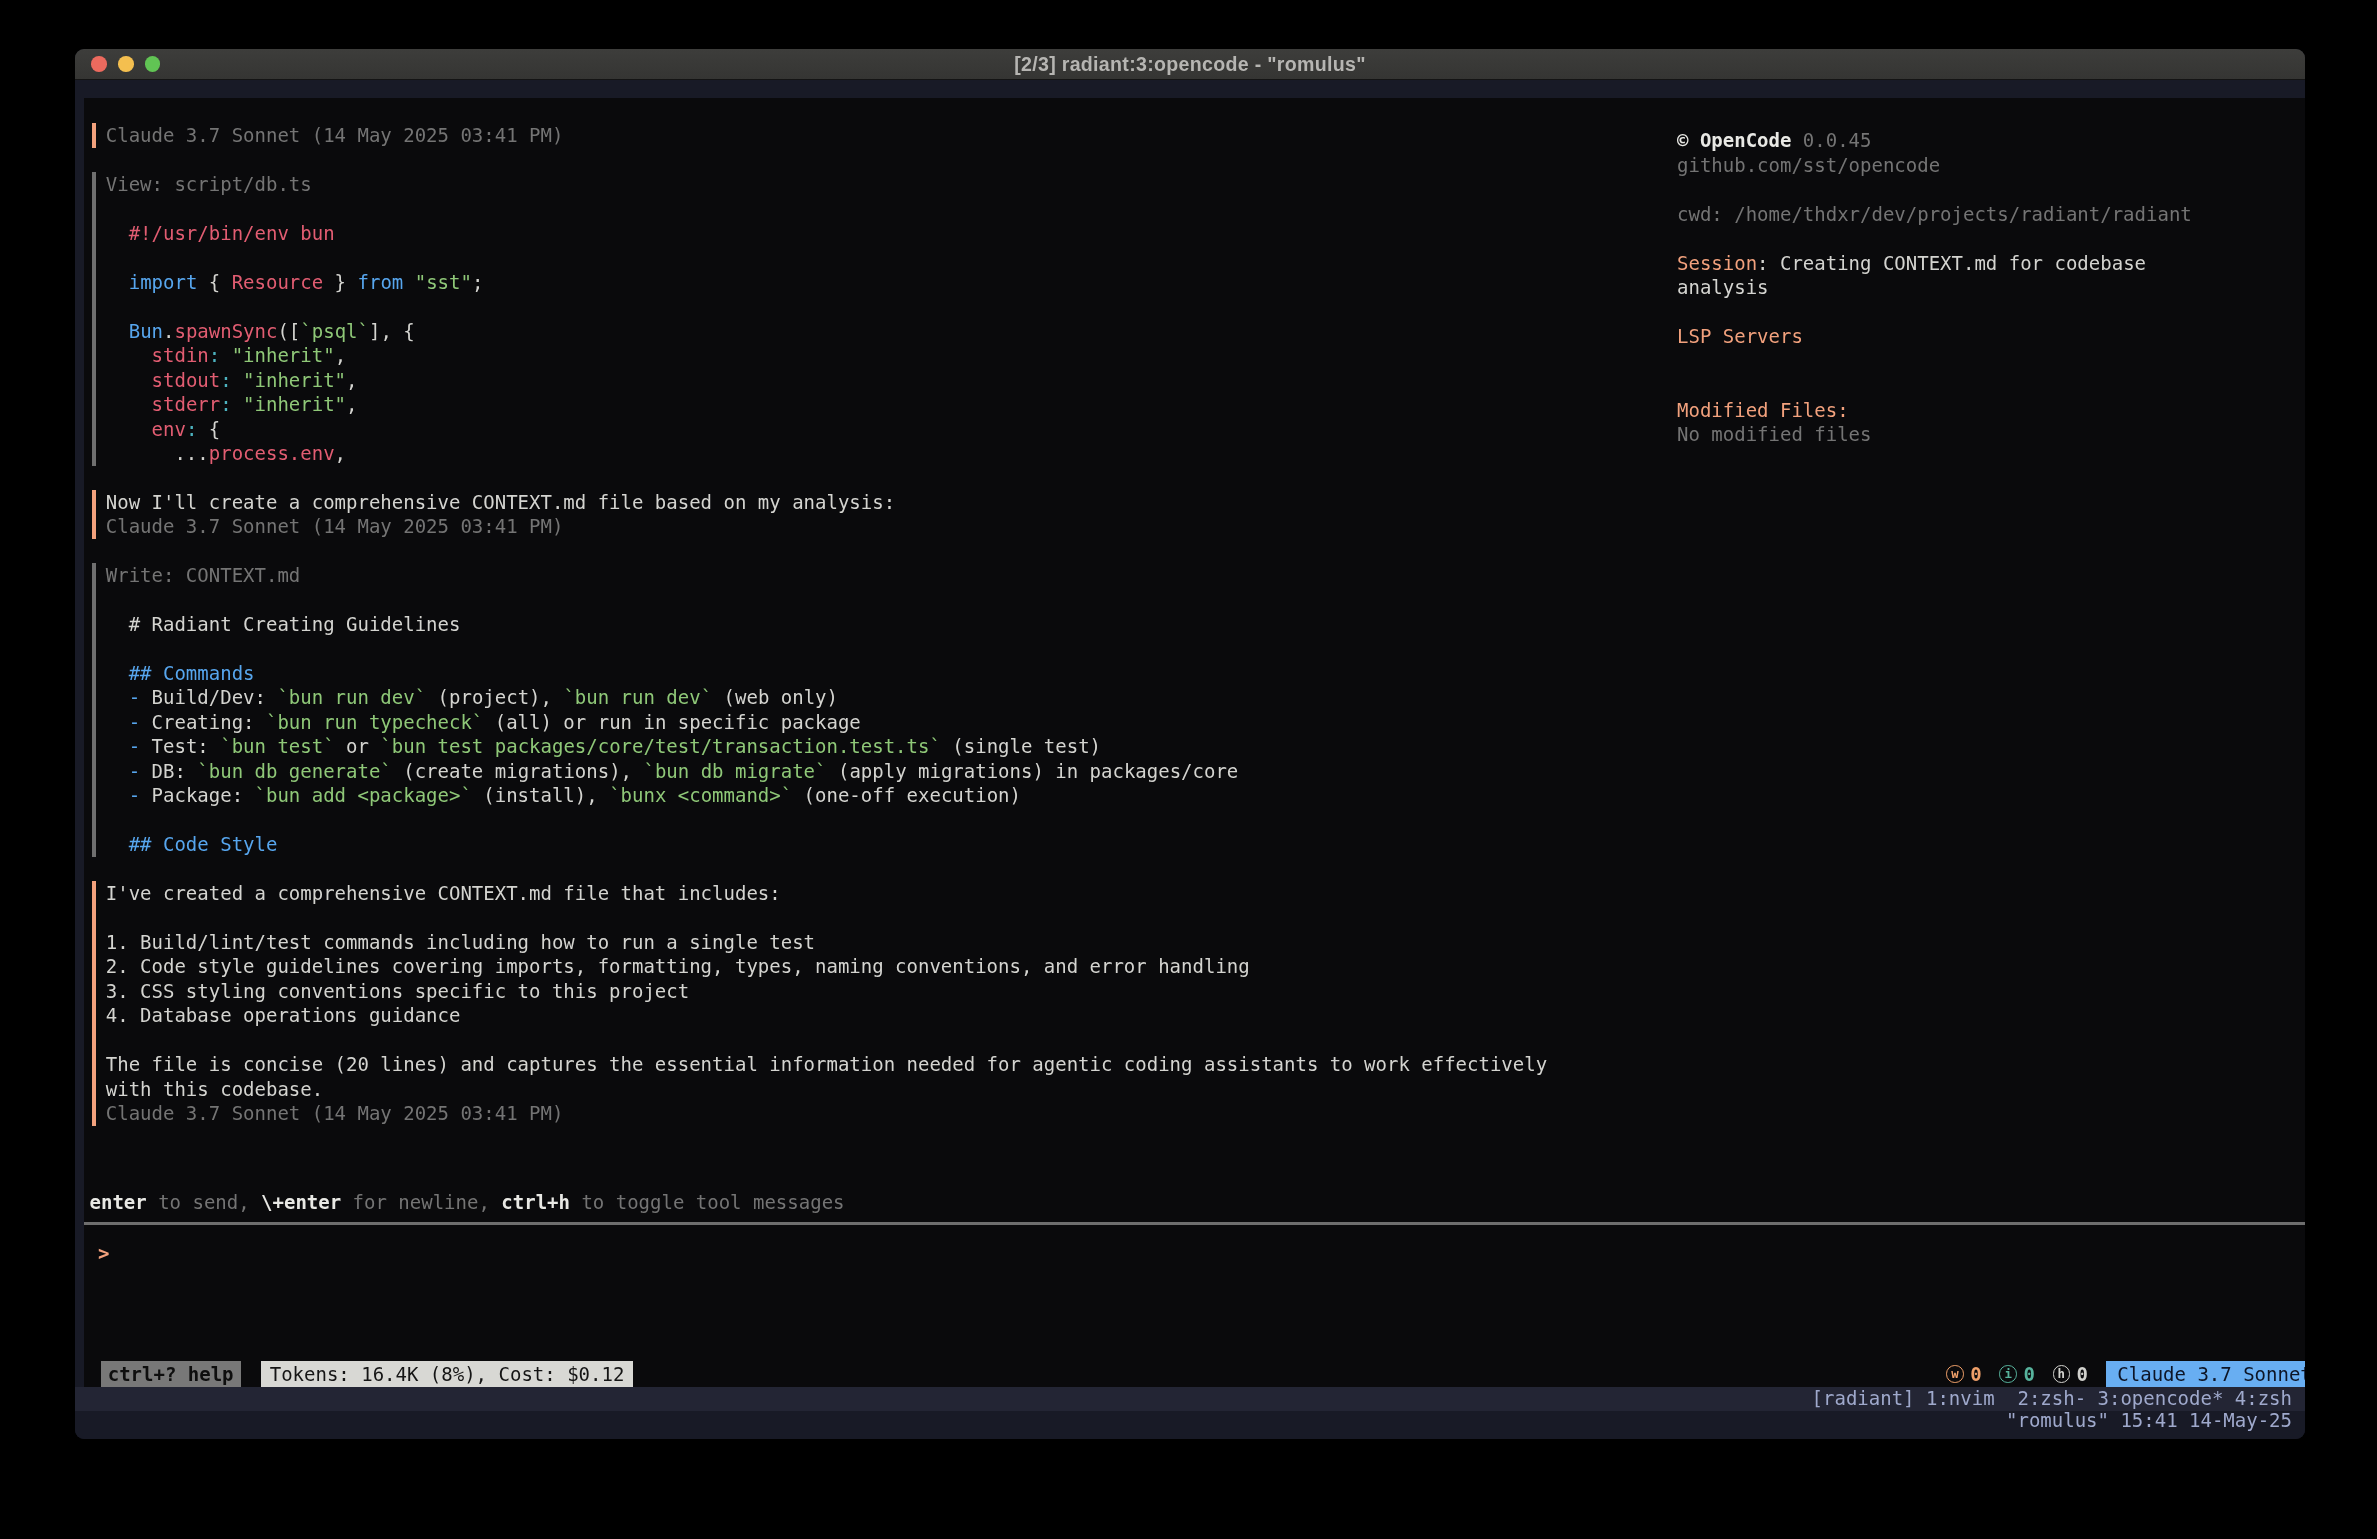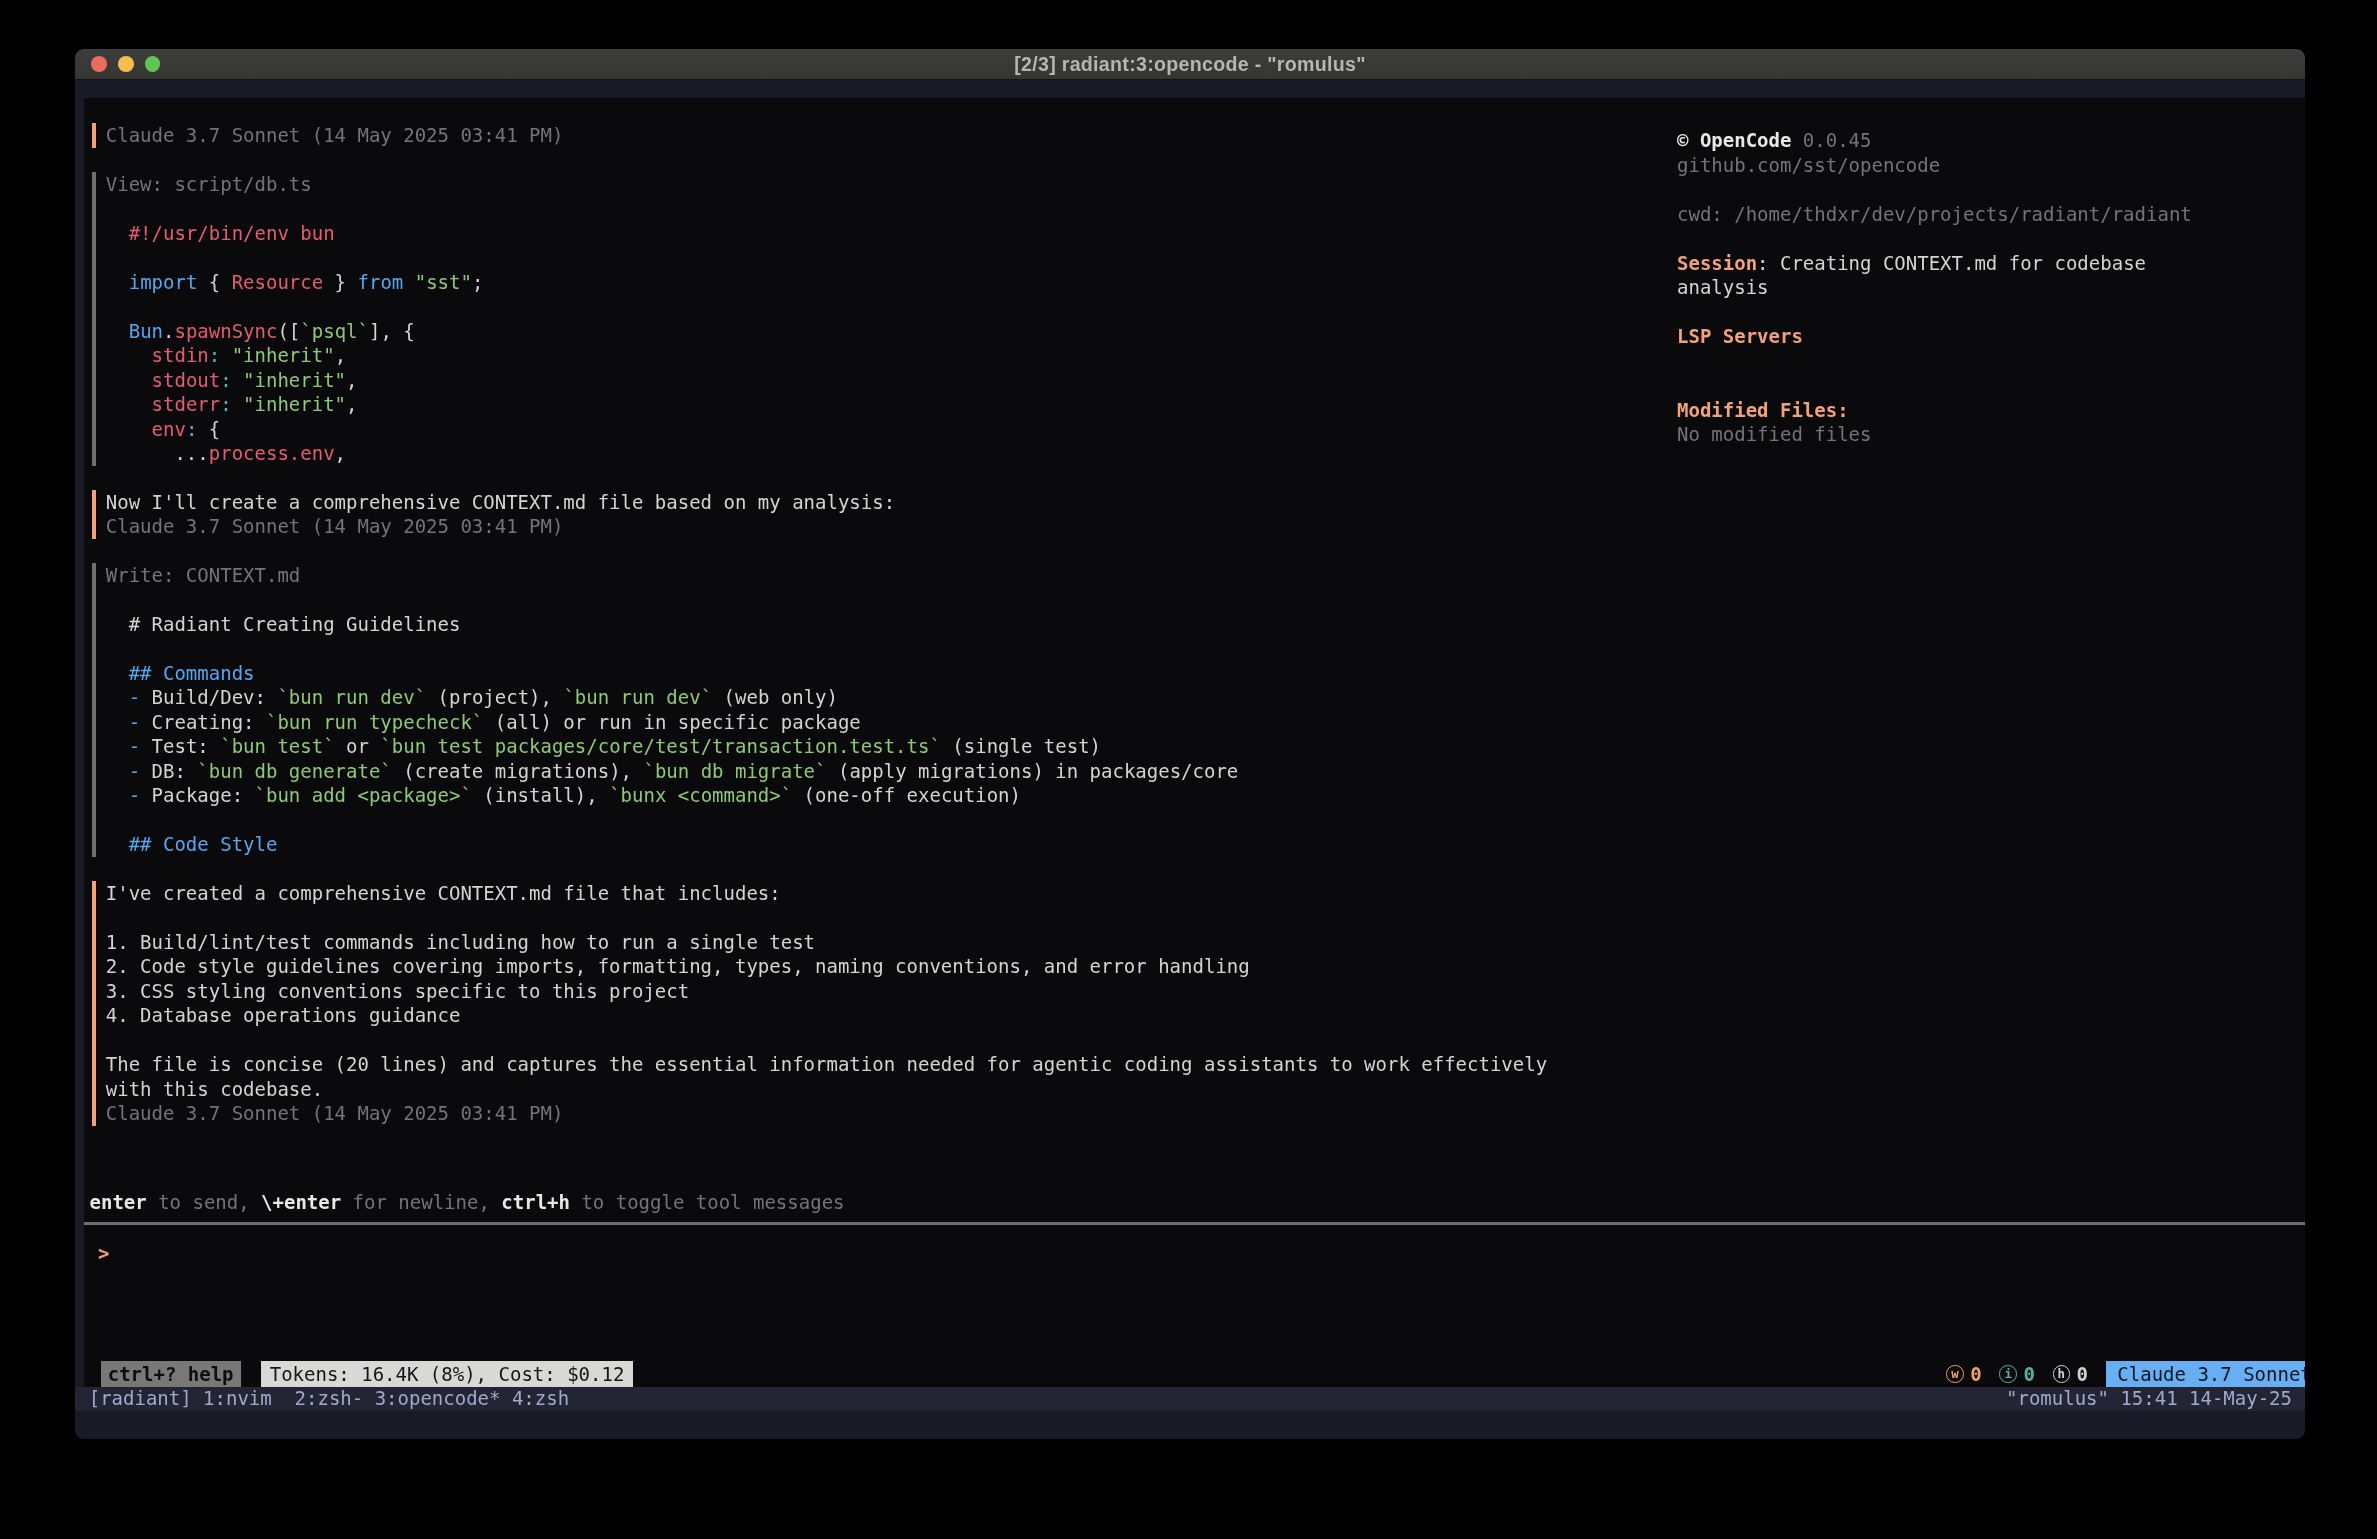--- a/index.html
+++ b/index.html
@@ -30,21 +30,21 @@
   .chat{width:1585px;}
   .sidebar{width:615px;margin-top:5.2px;}
   .tline{height:24.5px;line-height:24.5px;white-space:pre;}
   .block{border-left:4.6px solid;padding-left:9.8px;margin-bottom:24px;}
   .accent-peach{border-color:var(--peach,#f2a17d);}
   .accent-gray{border-color:var(--tool-border,#6f6f6f);}
   .seg{white-space:pre;}
   .w{color:var(--white,#d4d4d0);}
   .wb{color:var(--white-bright,#e9e9e5);font-weight:bold;text-align:right;}
   .g{color:var(--gray,#747474);}
-  .peb{color:var(--peach,#f2a17d);font-weight:bold;}
+  .peb{color:var(--peach,#f2a17d);font-weight:normal;}
   .bl{color:var(--blue,#57a6ee);}
   .pk{color:var(--pink,#e25d72);}
   .gn{color:var(--green,#8fc878);}
   .cy{color:var(--cyan,#4db3c0);}
   .composer{position:absolute;left:0;right:0;top:1092px;}
   .hint{padding-left:6px;}
   .composer-divider{height:2.6px;background:var(--divider,#6e6e6e);margin-top:7.8px;}
   .prompt-line{margin-top:16.3px;padding-left:14.4px;display:flex;height:25px;line-height:25px;}
   .prompt-chevron{color:var(--peach,#f2a17d);font-weight:bold;}
   .input-line{flex:1;height:25px;}
@@ -61,22 +61,22 @@
   .diag .circ{
     width:17.6px;height:17.6px;border:1.6px solid currentColor;border-radius:50%;
     display:inline-flex;align-items:center;justify-content:center;
     font-size:12.4px;font-weight:bold;line-height:1;
   }
   .diag .cnt{font-weight:bold;}
   .chip-model{background:var(--model-chip-bg,#68aef2);color:var(--model-chip-text,#0d1526);padding:0 11.7px;}
   .tmux-bar{
     position:absolute;left:0;top:1307px;right:0;height:24px;
     background:var(--tmux-bar-bg,#232534);color:var(--tmux-bar-text,#9fa9cc);
-    display:flex;align-items:flex-start;justify-content:space-between;
-    padding:0 13px 0 13.7px;font-size:19px;white-space:pre;
+    display:flex;align-items:flex-end;justify-content:space-between;
+    padding:0 13px 0 13.7px;font-size:19px;white-space:pre;flex-direction:column;
   }
 </style>
 </head>
 <body>
 
 <div id="window">
   <div class="titlebar">
     <div class="lights">
       <button class="light" style="background:#ec6a5e"></button>
       <button class="light" style="background:#f4bf4f"></button>

